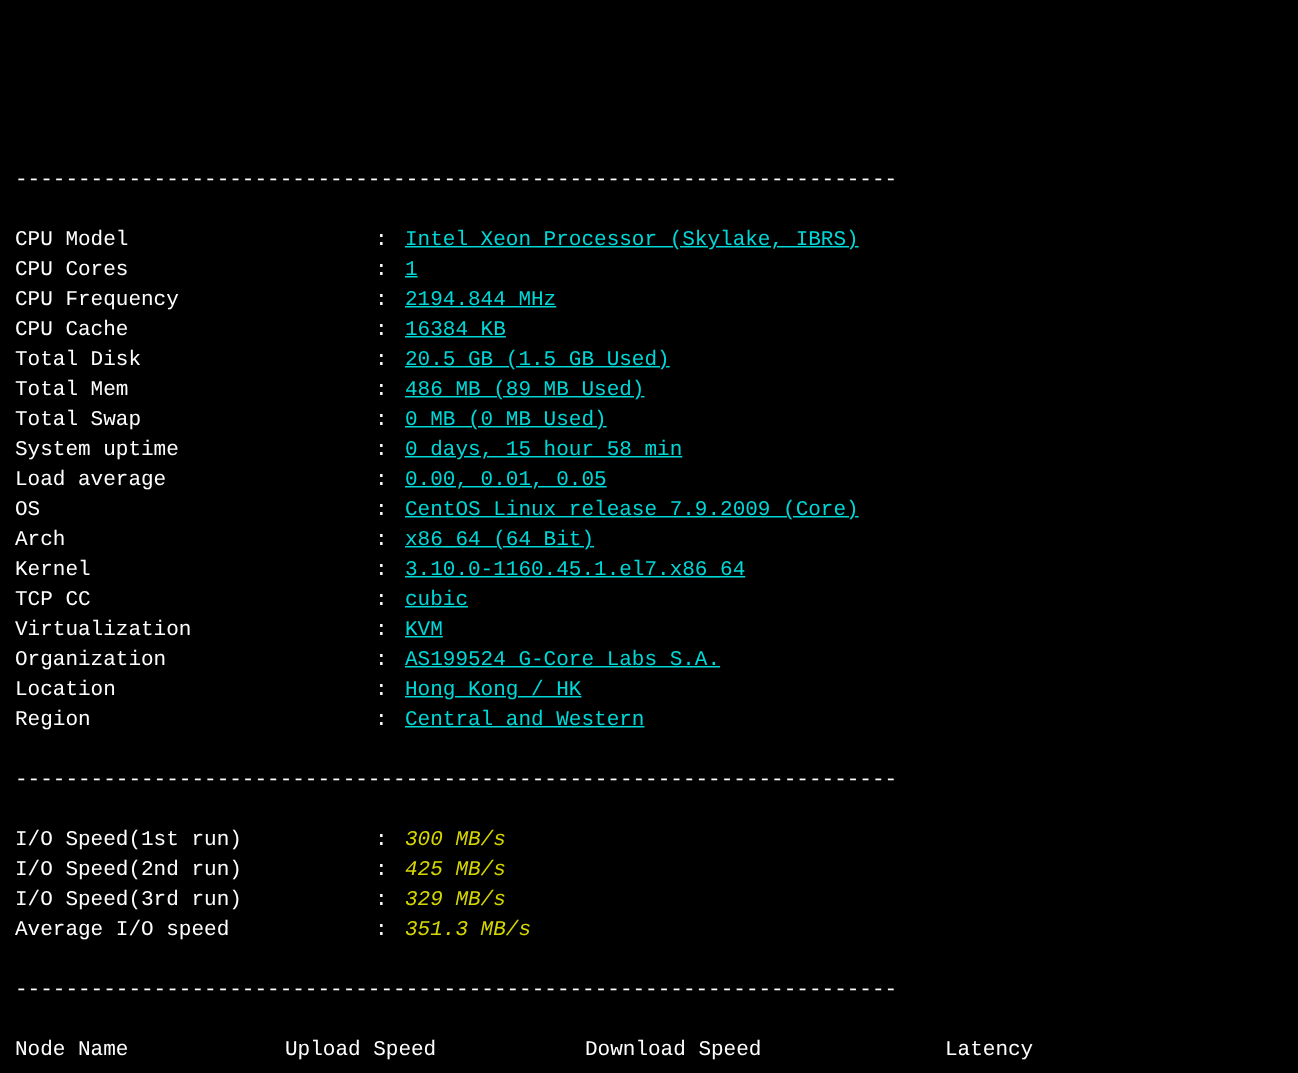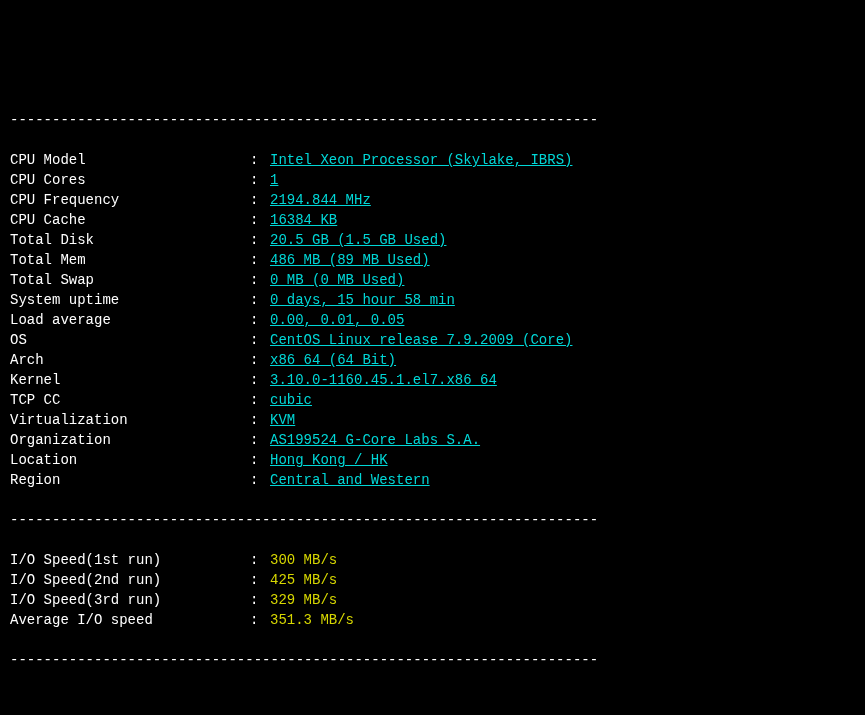--- a/index.html
+++ b/index.html
@@ -16,20 +16,21 @@
   .divider {
     color: #ffffff;
     letter-spacing: 0;
   }
   .value-cyan {
     color: #00d7d7;
     text-decoration: underline;
   }
   .value-yellow {
     color: #d7d700;
+    font-style: italic;
   }
   .value-white {
     color: #ffffff;
   }
   .row {
     display: block;
   }
   .info-label { display:inline-block; width: 240px; }
   .colon-cell { display:inline-block; width: 20px; }
   .node-col { display:inline-block; width: 180px; }
@@ -41,18 +42,19 @@
 <body>
 
 
 
 <div>
 <div class="divider">----------------------------------------------------------------------</div>
 <div id="sysinfo-block"><div class="row"><span class="info-label">CPU Model</span><span class="colon-cell">: </span><span class="value-cyan">Intel Xeon Processor (Skylake, IBRS)</span></div><div class="row"><span class="info-label">CPU Cores</span><span class="colon-cell">: </span><span class="value-cyan">1</span></div><div class="row"><span class="info-label">CPU Frequency</span><span class="colon-cell">: </span><span class="value-cyan">2194.844 MHz</span></div><div class="row"><span class="info-label">CPU Cache</span><span class="colon-cell">: </span><span class="value-cyan">16384 KB</span></div><div class="row"><span class="info-label">Total Disk</span><span class="colon-cell">: </span><span class="value-cyan">20.5 GB (1.5 GB Used)</span></div><div class="row"><span class="info-label">Total Mem</span><span class="colon-cell">: </span><span class="value-cyan">486 MB (89 MB Used)</span></div><div class="row"><span class="info-label">Total Swap</span><span class="colon-cell">: </span><span class="value-cyan">0 MB (0 MB Used)</span></div><div class="row"><span class="info-label">System uptime</span><span class="colon-cell">: </span><span class="value-cyan">0 days, 15 hour 58 min</span></div><div class="row"><span class="info-label">Load average</span><span class="colon-cell">: </span><span class="value-cyan">0.00, 0.01, 0.05</span></div><div class="row"><span class="info-label">OS</span><span class="colon-cell">: </span><span class="value-cyan">CentOS Linux release 7.9.2009 (Core)</span></div><div class="row"><span class="info-label">Arch</span><span class="colon-cell">: </span><span class="value-cyan">x86_64 (64 Bit)</span></div><div class="row"><span class="info-label">Kernel</span><span class="colon-cell">: </span><span class="value-cyan">3.10.0-1160.45.1.el7.x86_64</span></div><div class="row"><span class="info-label">TCP CC</span><span class="colon-cell">: </span><span class="value-cyan">cubic</span></div><div class="row"><span class="info-label">Virtualization</span><span class="colon-cell">: </span><span class="value-cyan">KVM</span></div><div class="row"><span class="info-label">Organization</span><span class="colon-cell">: </span><span class="value-cyan">AS199524 G-Core Labs S.A.</span></div><div class="row"><span class="info-label">Location</span><span class="colon-cell">: </span><span class="value-cyan">Hong Kong / HK</span></div><div class="row"><span class="info-label">Region</span><span class="colon-cell">: </span><span class="value-cyan">Central and Western</span></div></div>
 <div class="divider">----------------------------------------------------------------------</div>
 <div id="io-block"><div class="row"><span class="info-label">I/O Speed(1st run)</span><span class="colon-cell">: </span><span class="value-yellow">300 MB/s</span></div><div class="row"><span class="info-label">I/O Speed(2nd run)</span><span class="colon-cell">: </span><span class="value-yellow">425 MB/s</span></div><div class="row"><span class="info-label">I/O Speed(3rd run)</span><span class="colon-cell">: </span><span class="value-yellow">329 MB/s</span></div><div class="row"><span class="info-label">Average I/O speed</span><span class="colon-cell">: </span><span class="value-yellow">351.3 MB/s</span></div></div>
 <div class="divider">----------------------------------------------------------------------</div>
+<div class="row"><span class="node-col value-white">Node Name</span><span class="up-col value-white">Upload Speed</span><span class="down-col value-white">Download Speed</span><span class="lat-col value-white">Latency</span></div>
 
 
 </div>
 
 
 
 
 </body></html>

